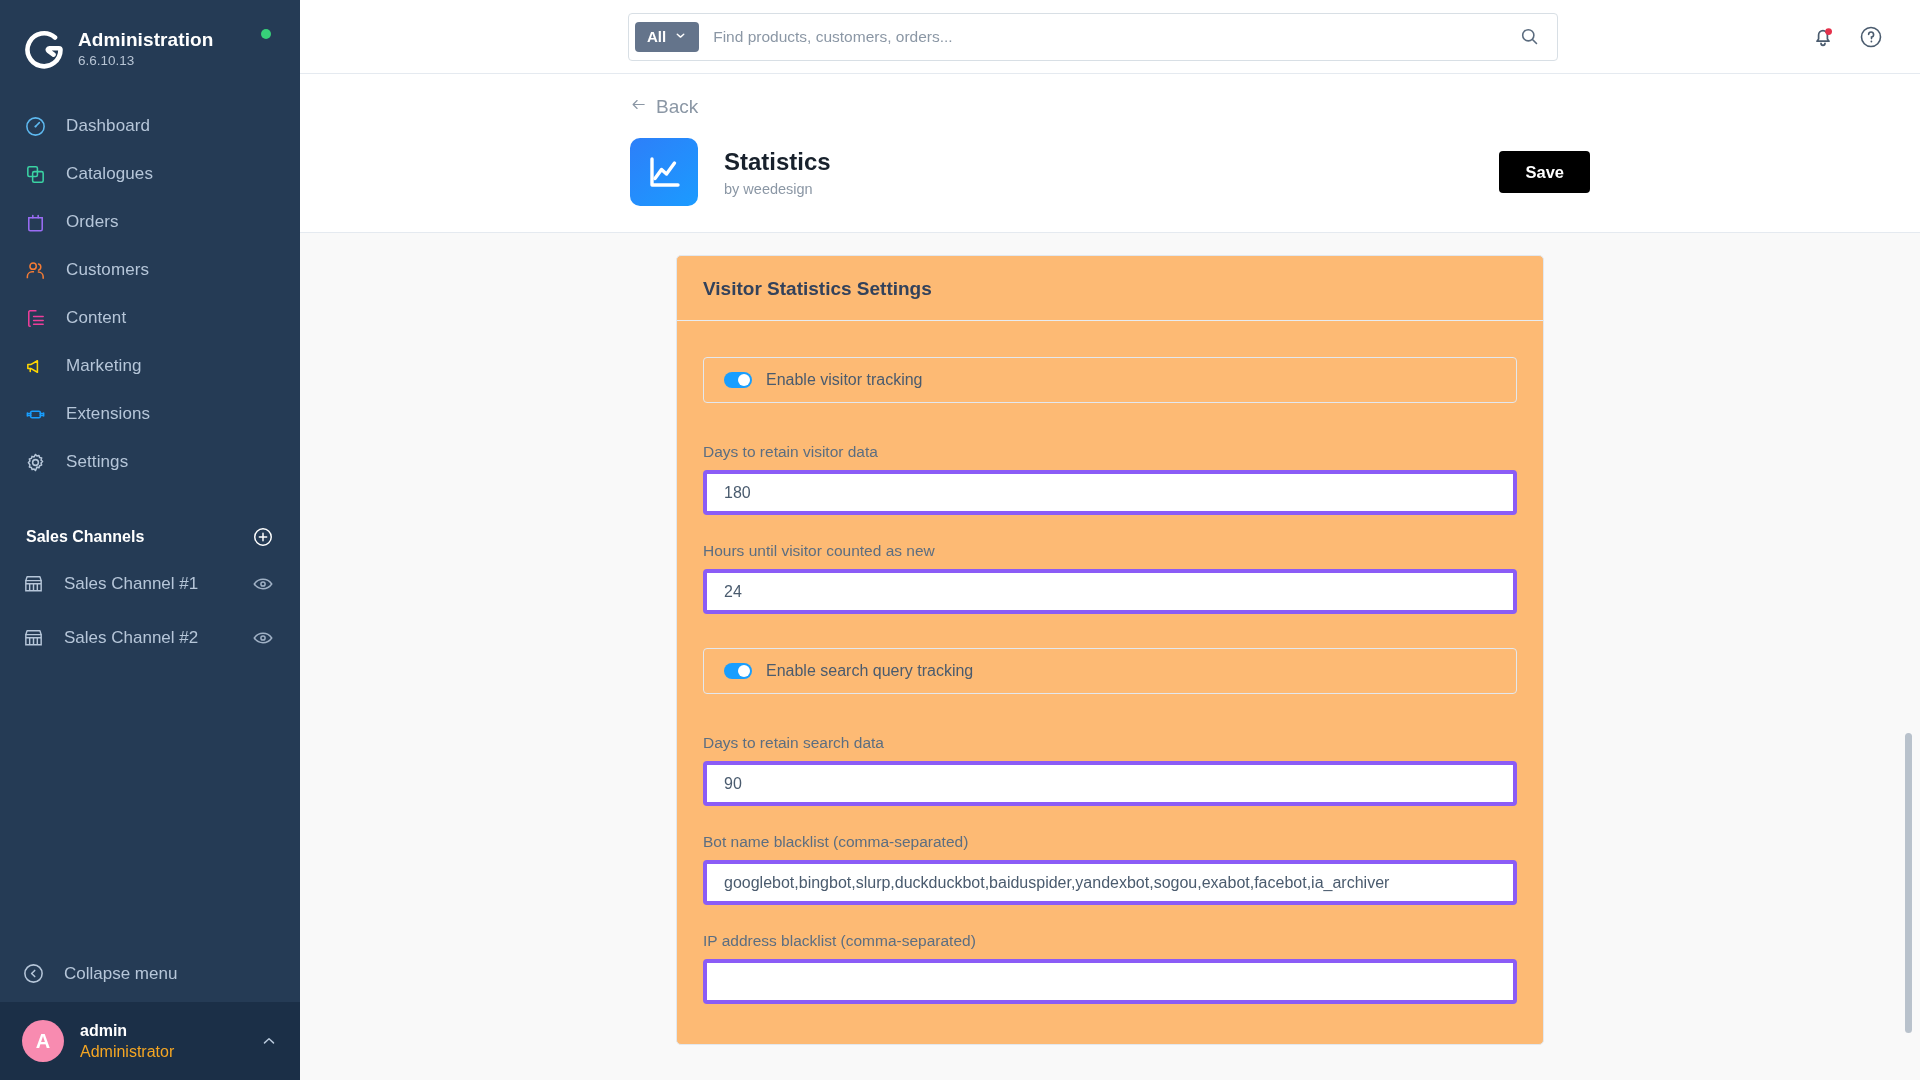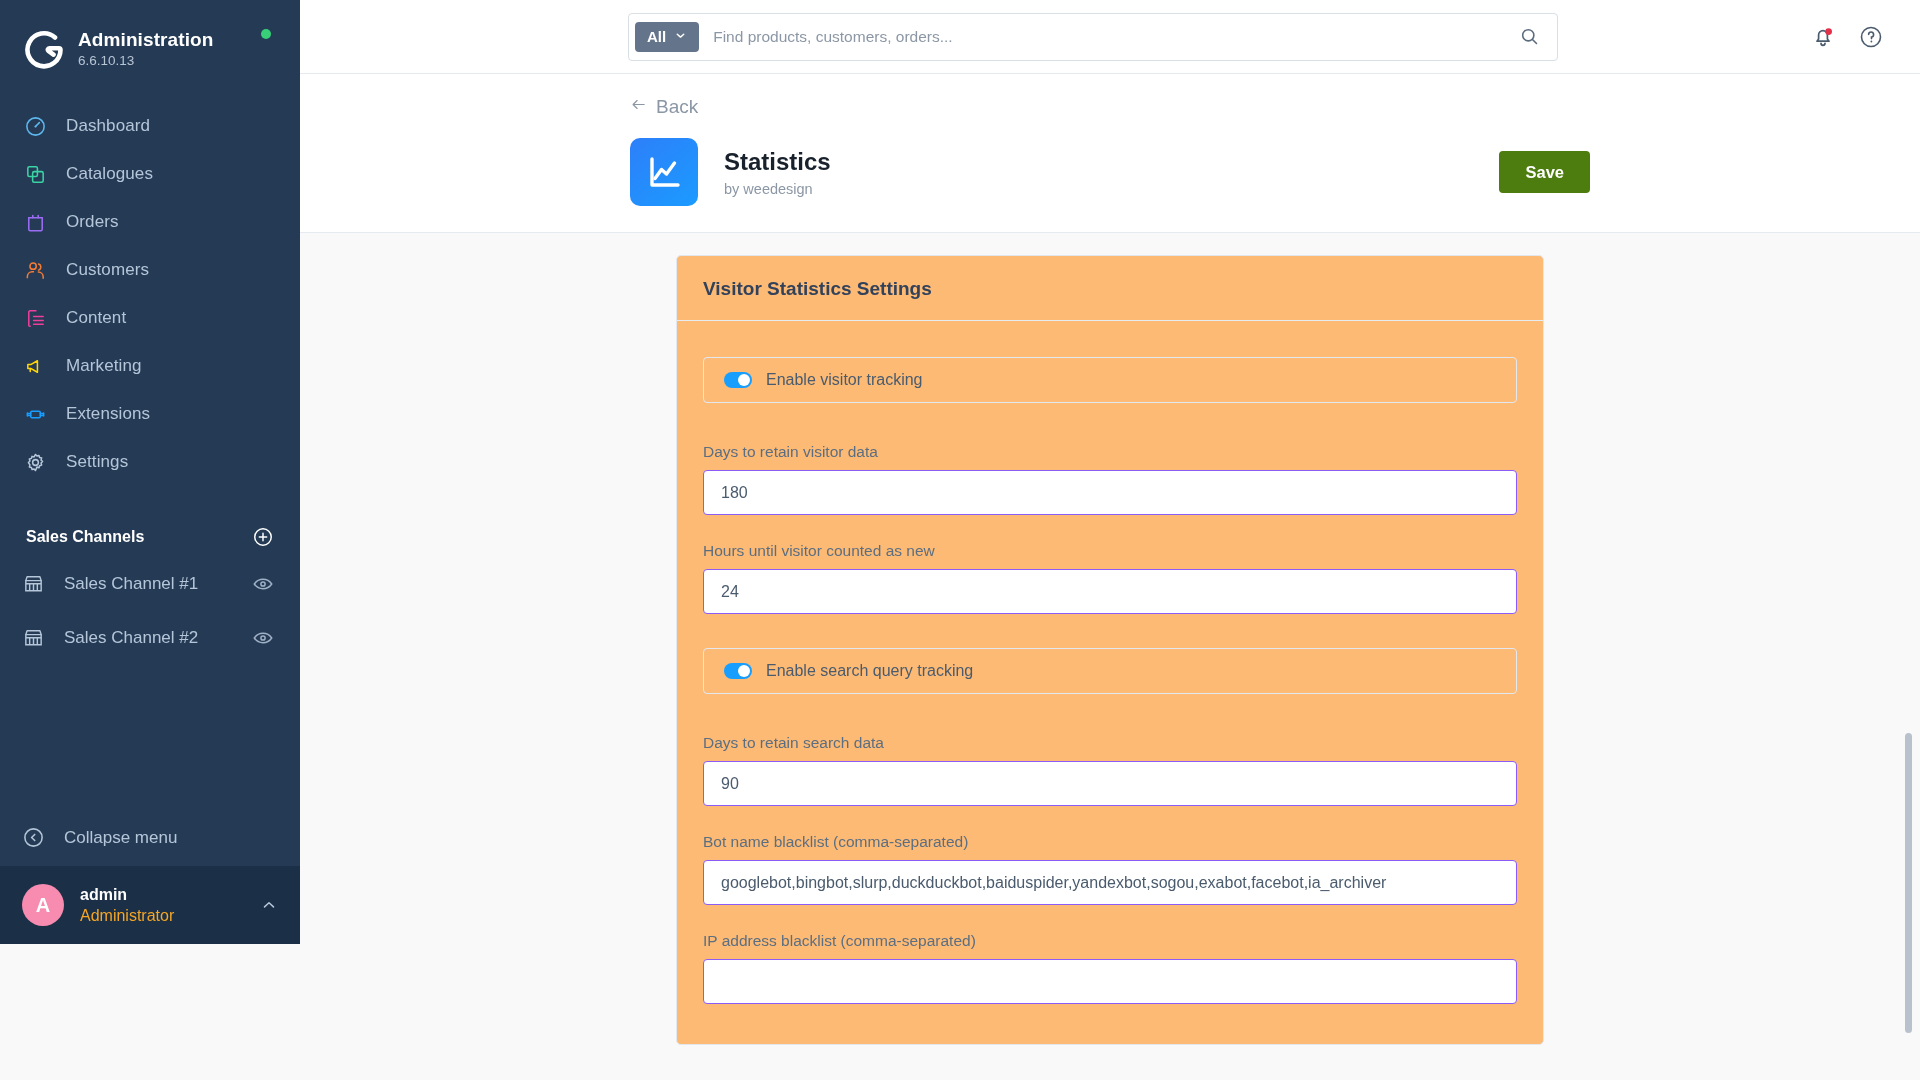--- a/index.html
+++ b/index.html
@@ -7,21 +7,21 @@
   html, body {
     width: 1920px; height: 1080px;
     overflow: hidden;
     font-family: "Liberation Sans", sans-serif;
     background: #f9f9f9;
   }
   .app { display: flex; width: 1920px; height: 1080px; }
 
   
   .sidebar {
-    width: 300px; height: 944px;
+    width: 300px; height: 1080px;
     background: #253b55;
     display: flex; flex-direction: column;
     flex: 0 0 300px;
     position: relative;
   }
   .sb-header {
     display: flex; align-items: center;
     padding: 20px 22px 0 22px;
     height: 78px;
     position: relative;
@@ -136,21 +136,21 @@
     width: 68px; height: 68px; border-radius: 10px;
     background: linear-gradient(140deg, #2d7ff9 0%, #1b9bff 100%);
     display: flex; align-items: center; justify-content: center;
     flex: 0 0 68px;
   }
   .ph-text { margin-left: 26px; display: flex; flex-direction: column; }
   .ph-title { font-size: 24px; font-weight: bold; color: #18212c; line-height: 30px; }
   .ph-sub { font-size: 14.5px; color: #8b97a5; margin-top: 4px; }
   .save-btn {
     margin-left: auto;
-    background: #4d7c0f; color: #fff;
+    background: #000000; color: #fff;
     border: none; border-radius: 4px;
     height: 42px; padding: 0 26px;
     font-size: 16.5px; font-weight: bold;
     cursor: pointer;
     font-family: "Liberation Sans", sans-serif;
   }
 
   
   .content { flex: 1; overflow: hidden; position: relative; }
   .card {
@@ -177,21 +177,21 @@
     content: ""; position: absolute;
     width: 12px; height: 12px; border-radius: 50%;
     background: #fff; top: 2px; left: 14px;
   }
   .toggle-label { font-size: 16px; color: #4a5b6e; }
 
   .field { margin-bottom: 27px; }
   .field-label { font-size: 15.5px; color: #5c6e81; display: block; margin-bottom: 9px; }
   .field-input {
     width: 100%; height: 45px;
-    border: 1px solid #8b5cf6; border-radius: 4px;
+    border: 4px solid #8b5cf6; border-radius: 4px;
     padding: 0 17px; font-size: 16px; color: #4a5b6e;
     outline: none; background: #fff;
     font-family: "Liberation Sans", sans-serif;
   }
   .field-input::placeholder { color: #b0b9c3; }
 
   
   .scrollbar-track {
     position: absolute; right: 4px; top: 0;
     width: 8px; height: 1080px;

